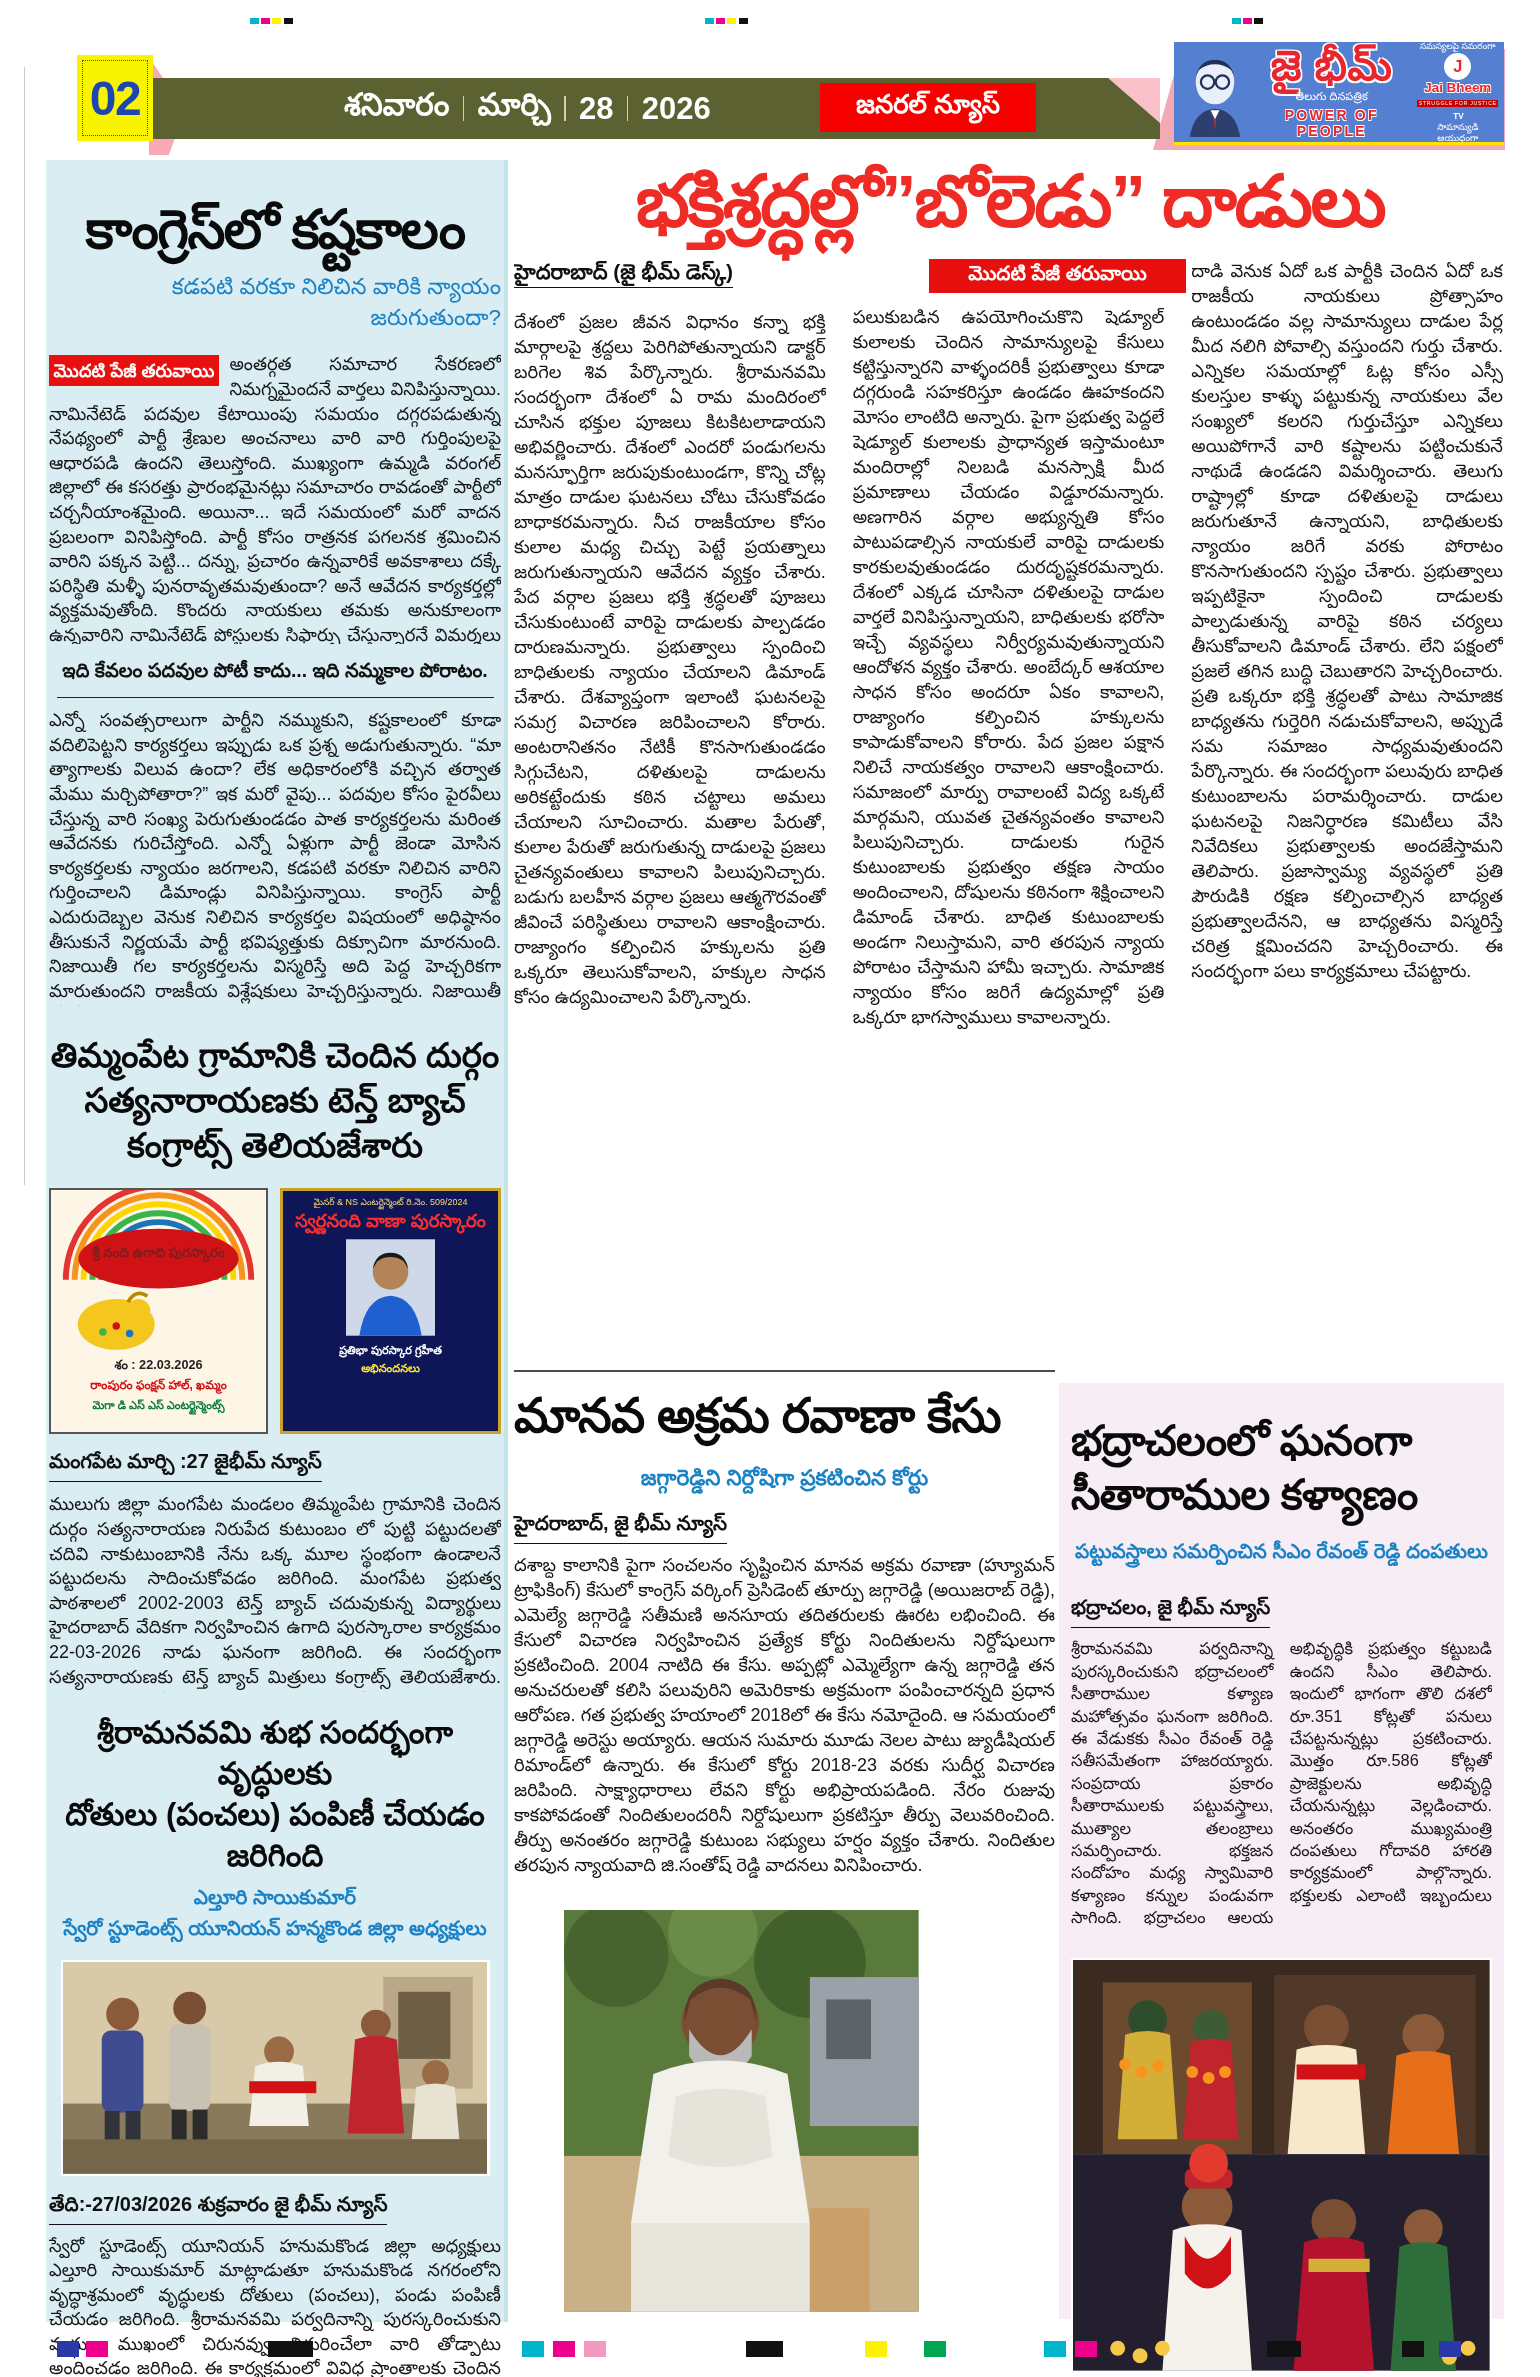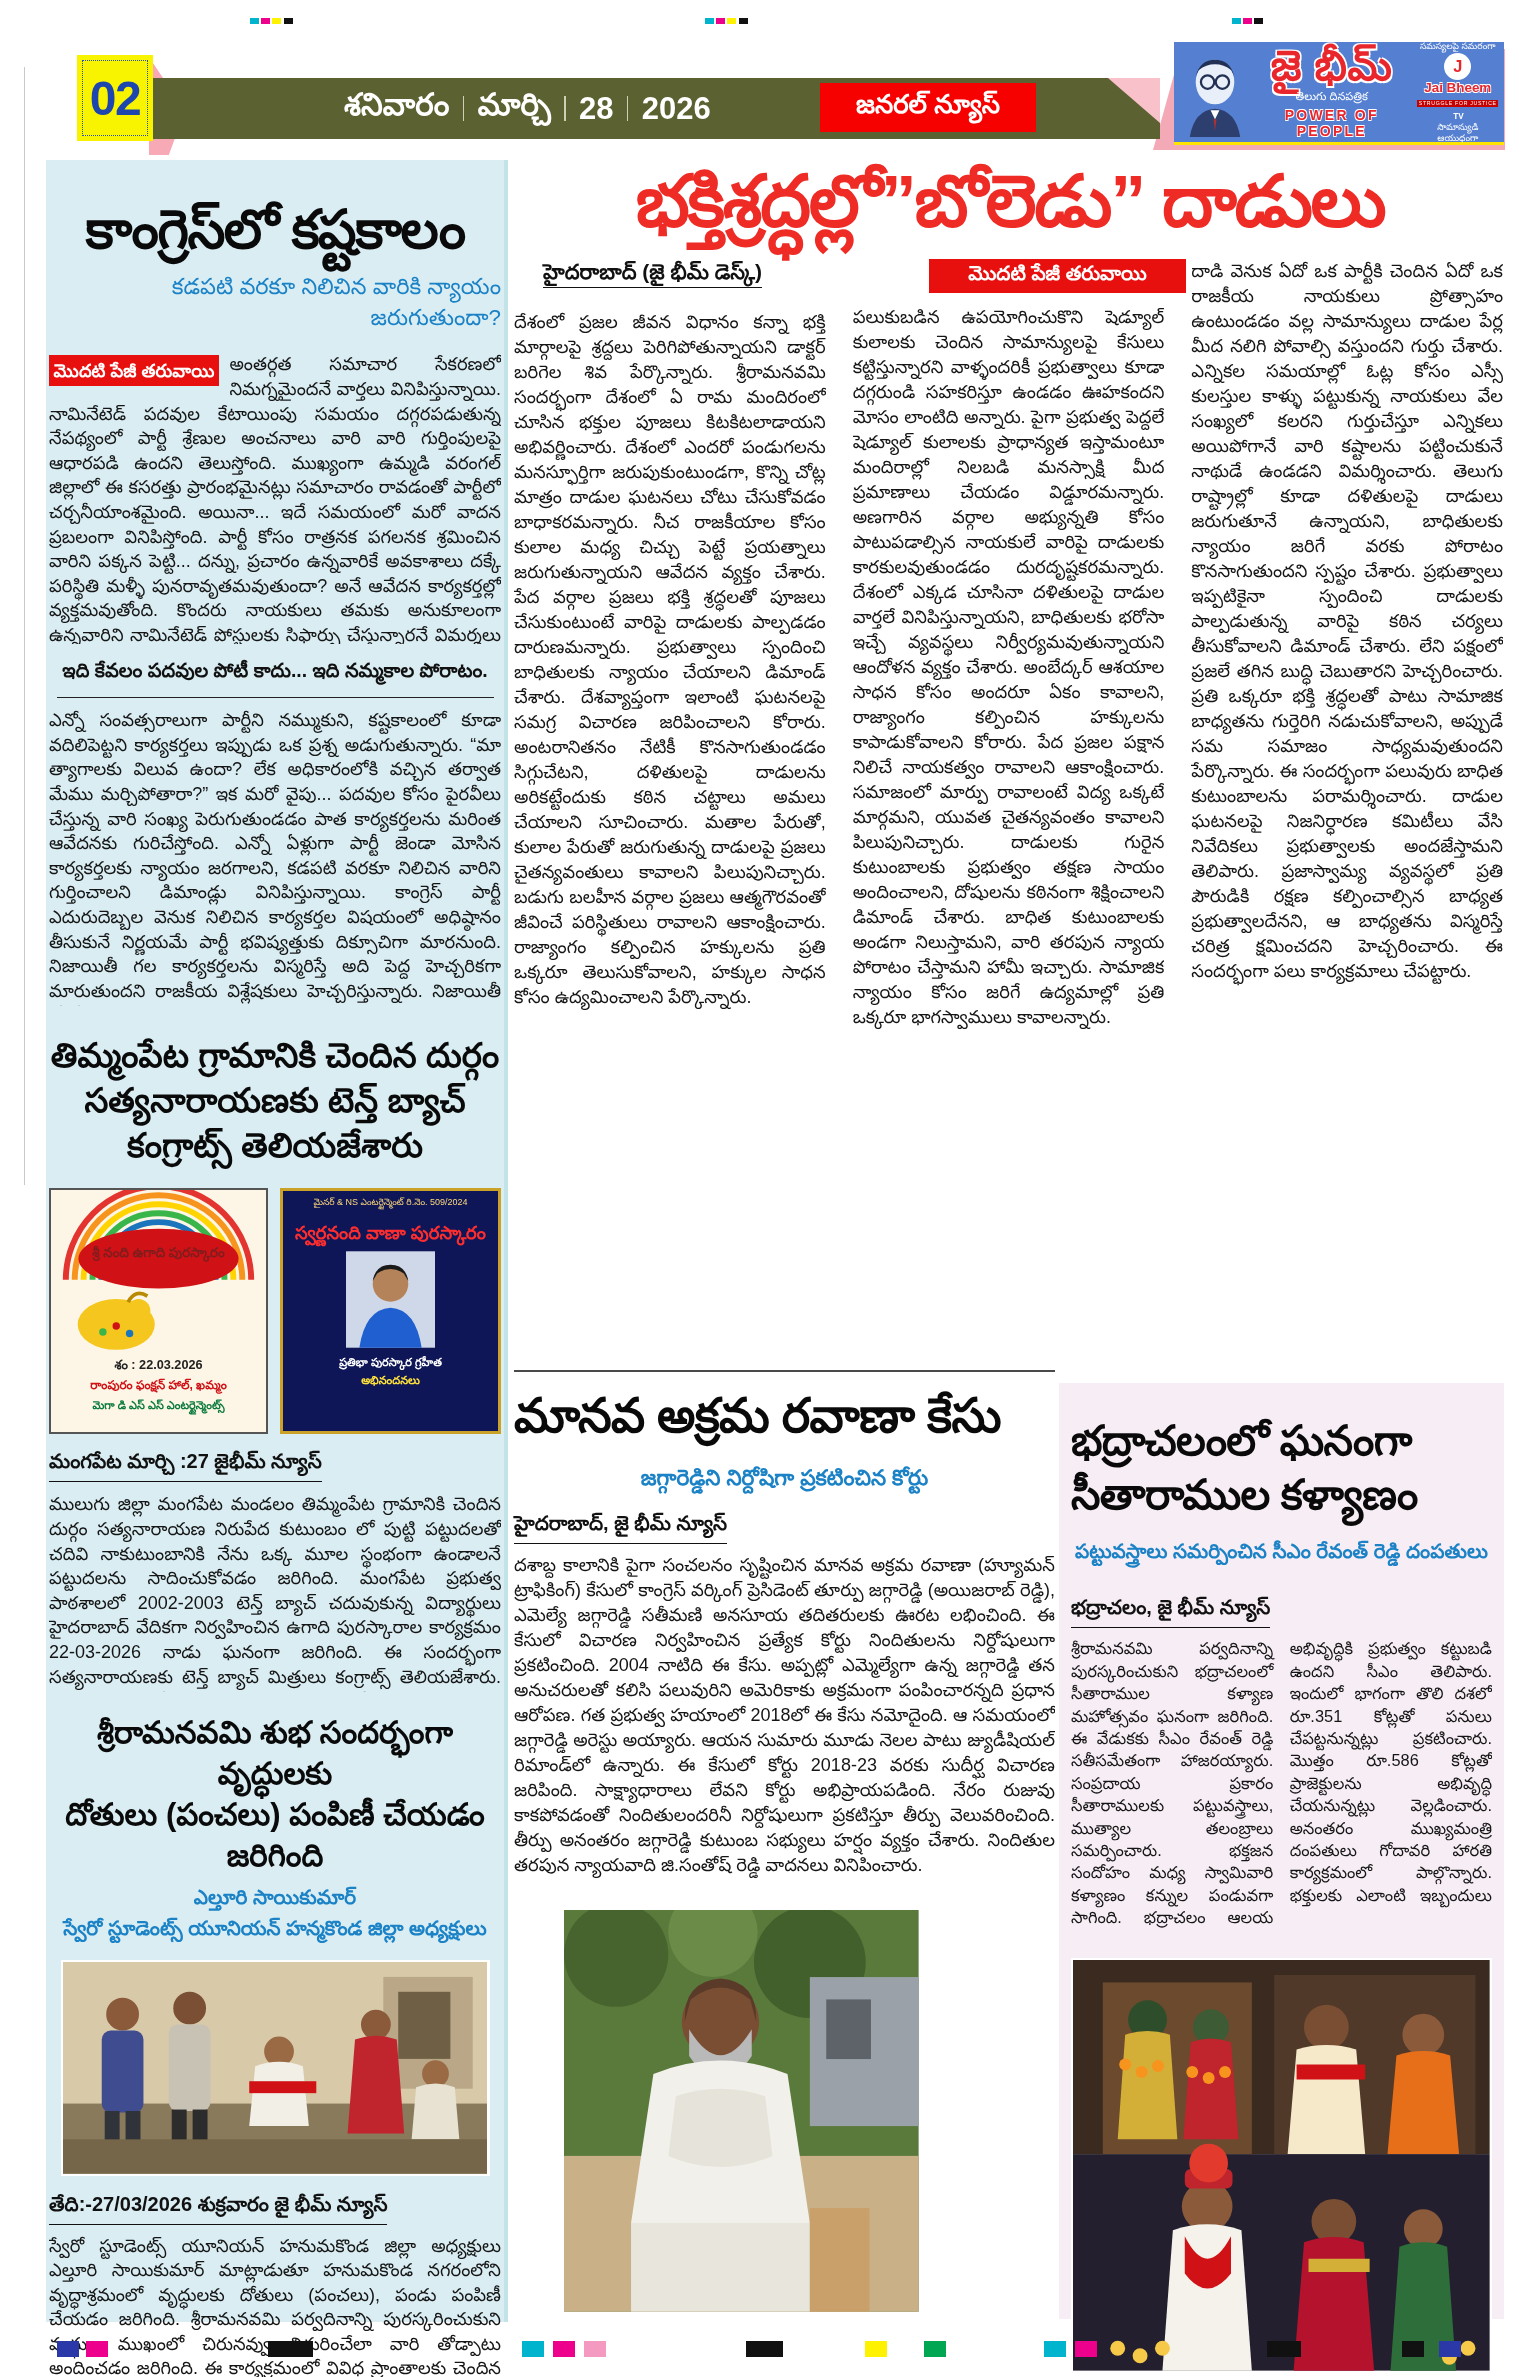--- a/index.html
+++ b/index.html
@@ -80,21 +80,21 @@
   .dhoti-by2 { margin-top:3px; text-align:center; color:#1b82c6; font-size:20px; font-weight:700; }
   .dhoti-photo { margin:15px auto 0 auto; width:429px; height:216px; background:#fff; padding:2.2px; }
   .dhoti-body { margin-top:9px; font-size:18px; line-height:24.6px; text-align:justify; color:#151515; height:224px; overflow:hidden; }
 
   
   .lead-wrap { position:absolute; left:514px; top:259px; width:989px; height:1080px; }
   .lead-tag { position:absolute; left:415px; top:0; width:257px; height:34px; background:#e8100f; color:#fff;
     font-size:20px; font-weight:700; display:flex; align-items:center; justify-content:center; z-index:2; }
   .lead-cols { display:flex; gap:27px; height:100%; }
   .lead-col { flex:1; font-size:18px; line-height:25px; text-align:justify; color:#151515; overflow:hidden; }
-  .lead-col .dateline { margin-top:0; margin-bottom:12px; font-size:21px;margin-left:29px; }
+  .lead-col .dateline { margin-top:0; margin-bottom:12px; font-size:21px; }
   .lead-col.c2 { padding-top:46px; }
 
   
   .traf { position:absolute; left:514px; top:1349px; width:541px; height:969px; }
   .traf-rule { position:absolute; left:0; top:21px; width:541px; height:1.5px; background:#4a4a4a; }
   .traf-h { margin-top:39px; text-align:left; font-size:48px; font-weight:800; color:#0a0a0a; letter-spacing:-0.7px; }
   .traf-sub { margin-top:10.4px; text-align:center; color:#1b82c6; font-size:21.6px; font-weight:700; }
   .traf-body { margin-top:9px; font-size:18px; line-height:25px; text-align:justify; color:#151515; height:373px; overflow:hidden; }
   .traf-photo { position:absolute; left:48px; top:559px; width:359px; height:406px; background:#fff; padding:2.2px; }
 
@@ -223,21 +223,21 @@
           <circle cx="106" cy="192" r="5" fill="#1b75bc"></circle>
         </svg>
         <div style="position:absolute;left:0;top:55px;width:100%;text-align:center;color:#7f1d1d;font-size:13.4px;font-weight:800;">శ్రీ నంది ఉగాది పురస్కారం</div>
         <div style="position:absolute;left:0;top:168px;width:100%;text-align:center;color:#222;font-size:12.7px;font-weight:700;">శం : 22.03.2026</div>
         <div style="position:absolute;left:0;top:188px;width:100%;text-align:center;color:#d01217;font-size:12px;font-weight:700;">రాంపురం ఫంక్షన్ హాల్, ఖమ్మం</div>
         <div style="position:absolute;left:0;top:209px;width:100%;text-align:center;color:#0a7a3c;font-size:11.2px;font-weight:700;">మెగా డి ఎస్ ఎస్ ఎంటర్టైన్మెంట్స్</div>
       </div>
 
       <div class="ad" style="background:#0e1657; border:3px solid #c9a227;">
         <div style="margin-top:6px;text-align:center;color:#ffd97a;font-size:9px;">మైనర్ &amp; NS ఎంటర్టైన్మెంట్ రి.నెం. 509/2024</div>
-        <div style="margin-top:14px;text-align:center;color:#ff2e2e;font-size:18px;font-weight:800;line-height:21px;">స్వర్ణనంది వాణా పురస్కారం</div>
+        <div style="margin-top:2px;text-align:center;color:#ff2e2e;font-size:18px;font-weight:800;line-height:21px;">స్వర్ణనంది వాణా పురస్కారం</div>
         <svg viewBox="0 0 120 130" style="display:block;margin:7.5px auto 0 auto;width:89px;height:97px;">
           <rect width="120" height="130" fill="#cfd8e8"></rect>
           <circle cx="60" cy="44" r="24" fill="#b5835a"></circle>
           <path d="M36 40 Q40 18 60 18 Q80 18 84 40 L78 30 Q70 24 60 24 Q50 24 42 30 Z" fill="#1a1a1a"></path>
           <path d="M18 130 Q26 78 60 76 Q94 78 102 130 Z" fill="#1f5fd0"></path>
         </svg>
         <div style="margin-top:7.5px;text-align:center;color:#ffffff;font-size:11.2px;font-weight:700;">ప్రతిభా పురస్కార గ్రహీత</div>
         <div style="margin-top:3px;text-align:center;color:#ffe23a;font-size:11.2px;font-weight:700;">అభినందనలు</div>
       </div>
     </div>

